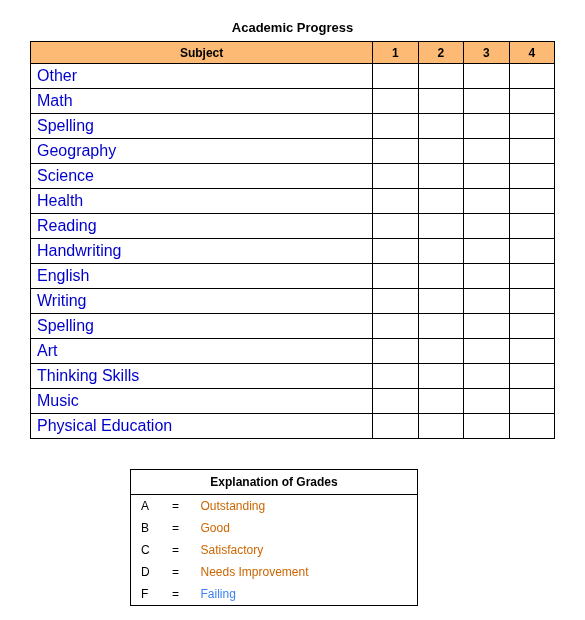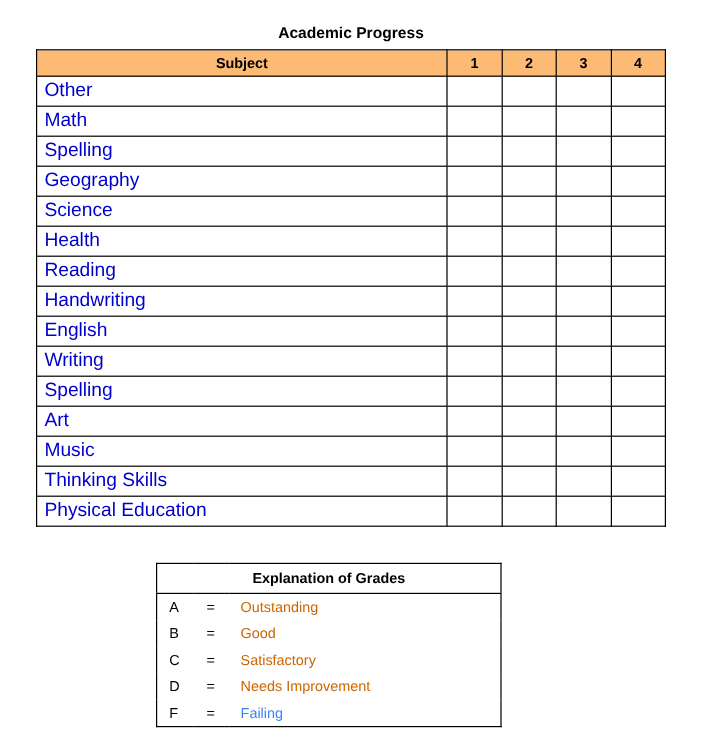--- a/index.html
+++ b/index.html
@@ -182,28 +182,28 @@
         <td class="grade-cell"></td>
       </tr>
       <tr>
         <td class="subject-cell">Art</td>
         <td class="grade-cell"></td>
         <td class="grade-cell"></td>
         <td class="grade-cell"></td>
         <td class="grade-cell"></td>
       </tr>
       <tr>
+        <td class="subject-cell">Thinking Skills</td>
+        <td class="grade-cell"></td>
+        <td class="grade-cell"></td>
+        <td class="grade-cell"></td>
+        <td class="grade-cell"></td>
+      </tr>
+      <tr>
         <td class="subject-cell">Music</td>
-        <td class="grade-cell"></td>
-        <td class="grade-cell"></td>
-        <td class="grade-cell"></td>
-        <td class="grade-cell"></td>
-      </tr>
-      <tr>
-        <td class="subject-cell">Thinking Skills</td>
         <td class="grade-cell"></td>
         <td class="grade-cell"></td>
         <td class="grade-cell"></td>
         <td class="grade-cell"></td>
       </tr>
       <tr>
         <td class="subject-cell">Physical Education</td>
         <td class="grade-cell"></td>
         <td class="grade-cell"></td>
         <td class="grade-cell"></td>

